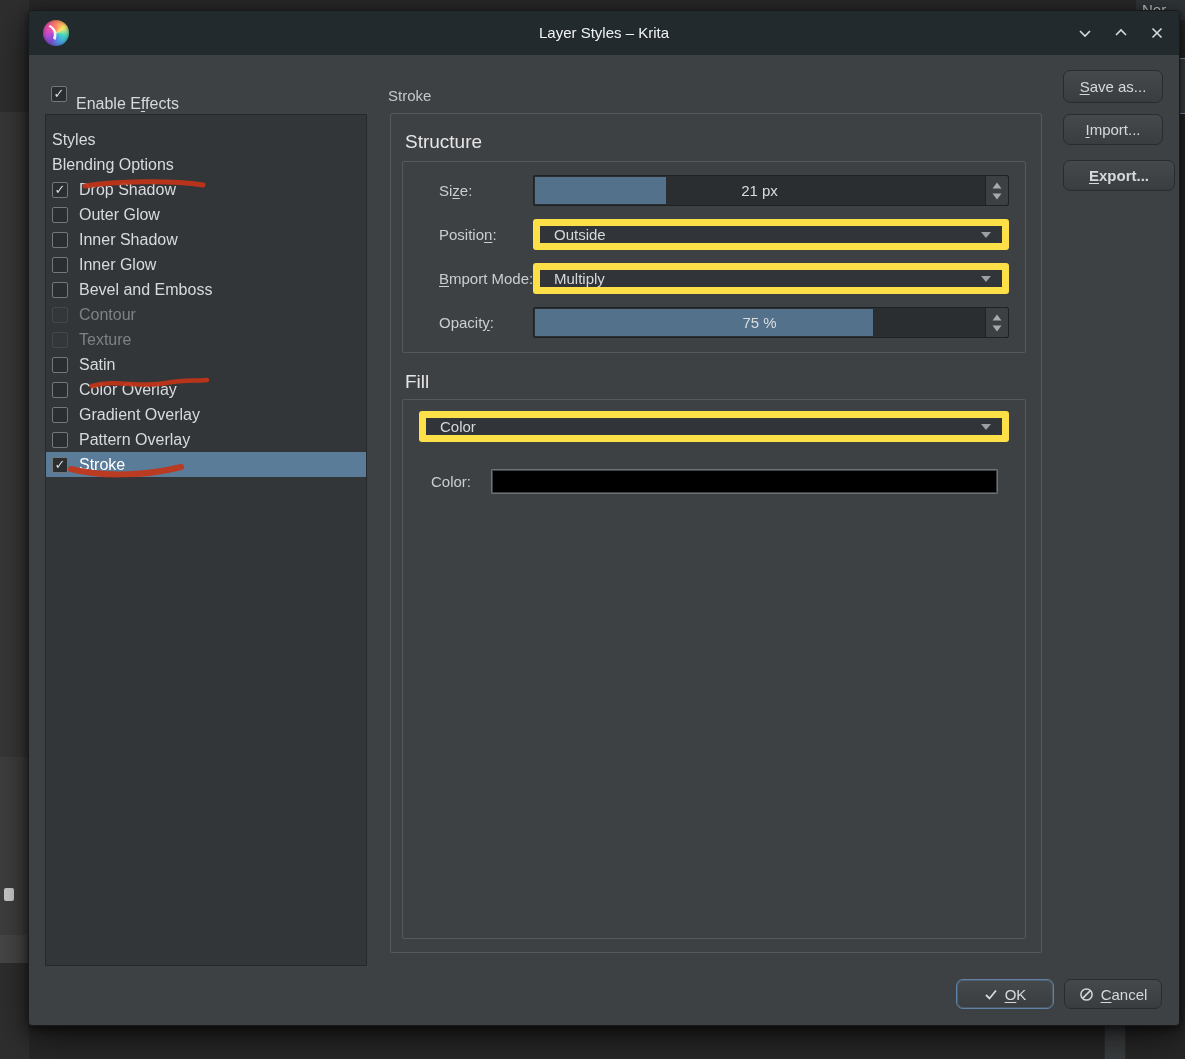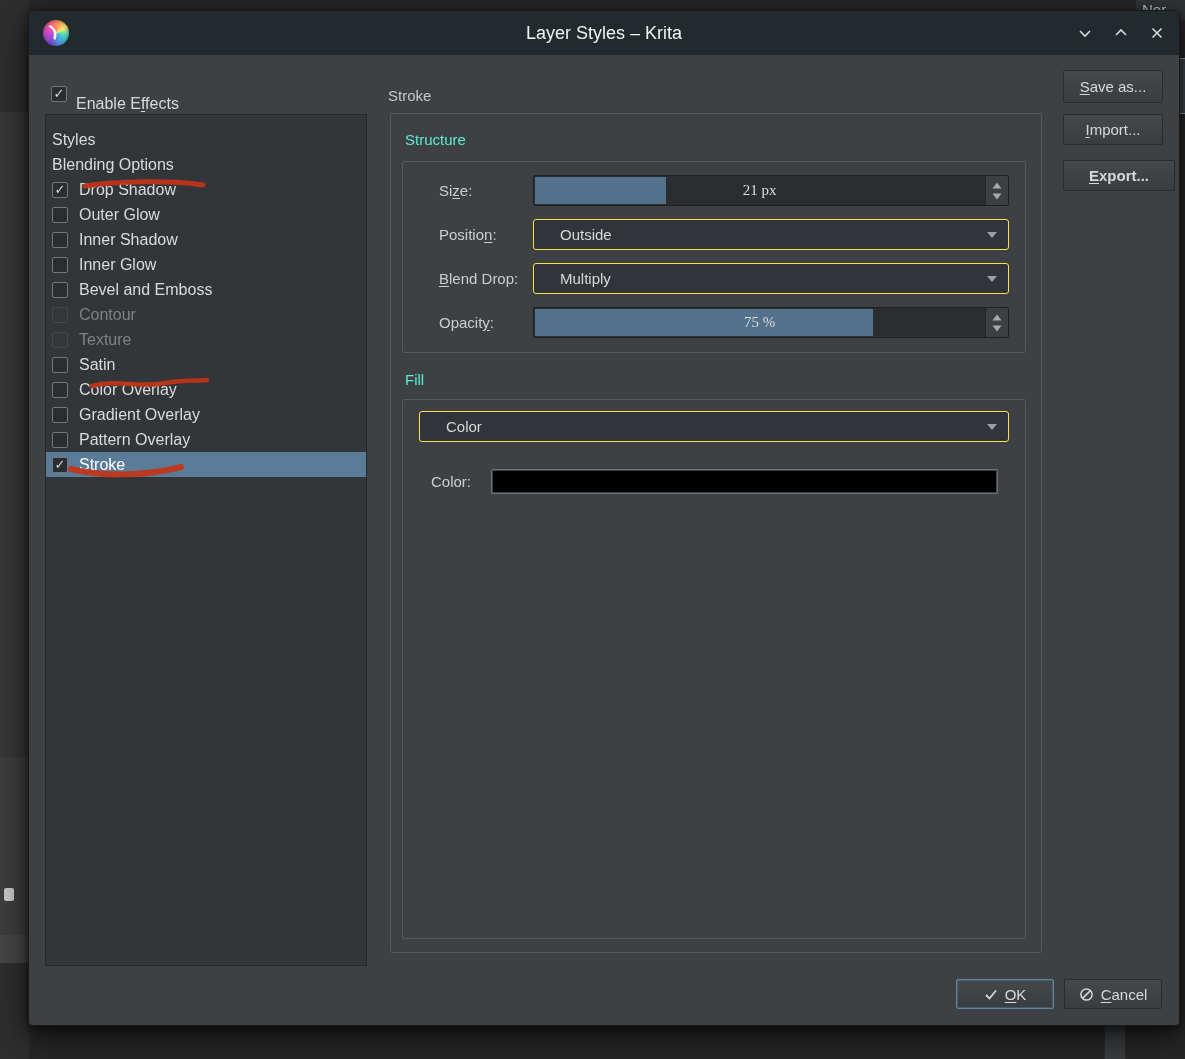--- a/index.html
+++ b/index.html
@@ -27,21 +27,21 @@
   .dialog{position:absolute;left:28px;top:10px;width:1152px;height:1016px;background:#3e4144;
     border:1px solid #17191a;border-radius:4px;box-sizing:border-box;
     box-shadow:0 12px 34px rgba(0,0,0,.6),0 3px 10px rgba(0,0,0,.5);}
   .titlebar{position:absolute;left:0;top:0;width:100%;height:44px;background:#232a2e;
     border-radius:3px 3px 0 0;}
   .titlebar .app-logo{position:absolute;left:14px;top:9px;width:26px;height:26px;border-radius:50%;
     background:conic-gradient(from 210deg,#7a4fd0,#c44ad1,#f0549d,#ff8a5e,#ffe66b,#3fd8c2,#4a9de8,#7a4fd0);
     box-shadow:inset 0 0 4px rgba(0,0,0,.45);}
   .titlebar .app-logo svg{position:absolute;left:0;top:0;}
   .title-text{position:absolute;left:0;right:0;top:0;height:41px;line-height:44px;text-align:center;
-    color:#f0f2f3;font-size:18px;}
+    color:#f0f2f3;font-size:15px;}
   .winbtns{position:absolute;right:10px;top:0;height:44px;display:flex;align-items:center;gap:12px;}
   .winbtn{width:24px;height:24px;display:flex;align-items:center;justify-content:center;cursor:default;}
 
   
   .enable-row{position:absolute;left:22px;top:64px;display:flex;align-items:center;gap:9px;}
   .checkbox{width:16px;height:16px;background:#2b2e30;border:1px solid #73777a;border-radius:2px;
     box-sizing:border-box;color:#dadcde;font-size:13px;line-height:14px;text-align:center;}
   .enable-label{color:#d6d9db;font-size:16px;margin-top:20px;}
 
   
@@ -55,54 +55,54 @@
   .list-item.disabled{color:#7e8285;}
   .list-item.selected{background:#5a7c99;color:#ffffff;}
 
   
   .annotation{position:absolute;pointer-events:none;}
 
   
   .panel-title{position:absolute;left:359px;top:76px;color:#c5c8ca;font-size:15px;}
   .frame{position:absolute;border:1px solid rgba(160,166,170,.24);border-radius:2px;box-sizing:border-box;}
   .outer-frame{left:361px;top:102px;width:652px;height:840px;}
-  .group-heading{position:absolute;color:#5eead4;font-size:15px;}
+  .group-heading{position:absolute;color:#e5e5e5;font-size:19px;}
   .structure-heading{left:376px;top:120px;}
   .fill-heading{left:376px;top:360px;}
   .structure-box{left:373px;top:150px;width:624px;height:192px;}
   .fill-box{left:373px;top:388px;width:624px;height:540px;}
 
   .field-label{position:absolute;left:410px;color:#cbced0;font-size:15px;height:31px;line-height:31px;}
   .mn{text-decoration:underline;text-underline-offset:2px;}
 
   
   .sliderbox{position:absolute;left:504px;width:476px;height:31px;background:#2b2e30;
     border:1px solid #1f2224;border-radius:2px;box-sizing:border-box;display:flex;}
-  .slider-track{position:relative;flex:1 1 auto;overflow:hidden;font-family:Liberation Serif, serif;}
+  .slider-track{position:relative;flex:1 1 auto;overflow:hidden;}
   .slider-fill{position:absolute;left:1px;top:1px;bottom:1px;background:#54718c;}
   .slider-text{position:absolute;inset:0;display:flex;align-items:center;justify-content:center;
     color:#dadcdd;font-size:15px;}
   .spin-zone{flex:0 0 22px;background:#3c4043;border-left:1px solid #212426;border-radius:0 2px 2px 0;
     display:flex;flex-direction:column;align-items:center;justify-content:center;gap:4px;}
 
   
-  .combobox{position:absolute;height:31px;background:#313539;border:1px solid #fde047;border-radius:3px;
+  .combobox{position:absolute;height:31px;background:#313539;border:7px solid #fde047;border-radius:3px;
     box-sizing:border-box;color:#d6d8da;font-size:15px;display:flex;align-items:center;
-    padding-left:26px;}
+    padding-left:14px;}
   .combo-arrow{position:absolute;right:11px;top:50%;margin-top:-3px;width:0;height:0;
     border-left:5px solid transparent;border-right:5px solid transparent;border-top:6px solid #9aa0a4;}
 
   
   .swatch{position:absolute;left:462px;top:458px;width:507px;height:25px;border:1px solid #6f7375;
     border-radius:1px;box-sizing:border-box;}
   .swatch-inner{position:absolute;inset:1px;}
 
   
   .btn{position:absolute;background:linear-gradient(#46494c,#3a3d40);border:1px solid #292c2e;
-    border-radius:2px;box-sizing:border-box;color:#d6d8d9;font-size:15px;
+    border-radius:7px;box-sizing:border-box;color:#d6d8d9;font-size:15px;
     display:flex;align-items:center;justify-content:center;gap:7px;}
   .btn-save{left:1034px;top:59px;width:100px;height:33px;}
   .btn-import{left:1034px;top:103px;width:100px;height:31px;}
   .btn-export{left:1034px;top:149px;width:112px;height:31px;font-weight:bold;}
   .btn-ok{left:927px;top:968px;width:98px;height:30px;border-color:#5d84a8;
     box-shadow:inset 0 0 0 1px rgba(100,140,175,.35);}
   .btn-cancel{left:1035px;top:968px;width:98px;height:30px;justify-content:center;}
 </style>
 </head>
 <body>
@@ -240,21 +240,21 @@
           </svg>
       </div>
     </div>
 
     <div class="field-label" style="top:208px;"><span>Positio</span><span class="mn">n</span><span>:</span></div>
     <div class="combobox" style="left:504px;top:208px;width:476px;">
       <span>Outside</span>
       <span class="combo-arrow"></span>
     </div>
 
-    <div class="field-label" style="top:252px;"><span></span><span class="mn">B</span><span>lend Drop:</span></div>
+    <div class="field-label" style="top:252px;"><span></span><span class="mn">B</span><span>mport Mode:</span></div>
     <div class="combobox" style="left:504px;top:252px;width:476px;">
       <span>Multiply</span>
       <span class="combo-arrow"></span>
     </div>
 
     <div class="field-label" style="top:296px;"><span>Opacit</span><span class="mn">y</span><span>:</span></div>
     <div class="sliderbox" style="top:296px;">
       <div class="slider-track">
         <div class="slider-fill" style="width: 75%;"></div>
         <div class="slider-text">75 %</div>

